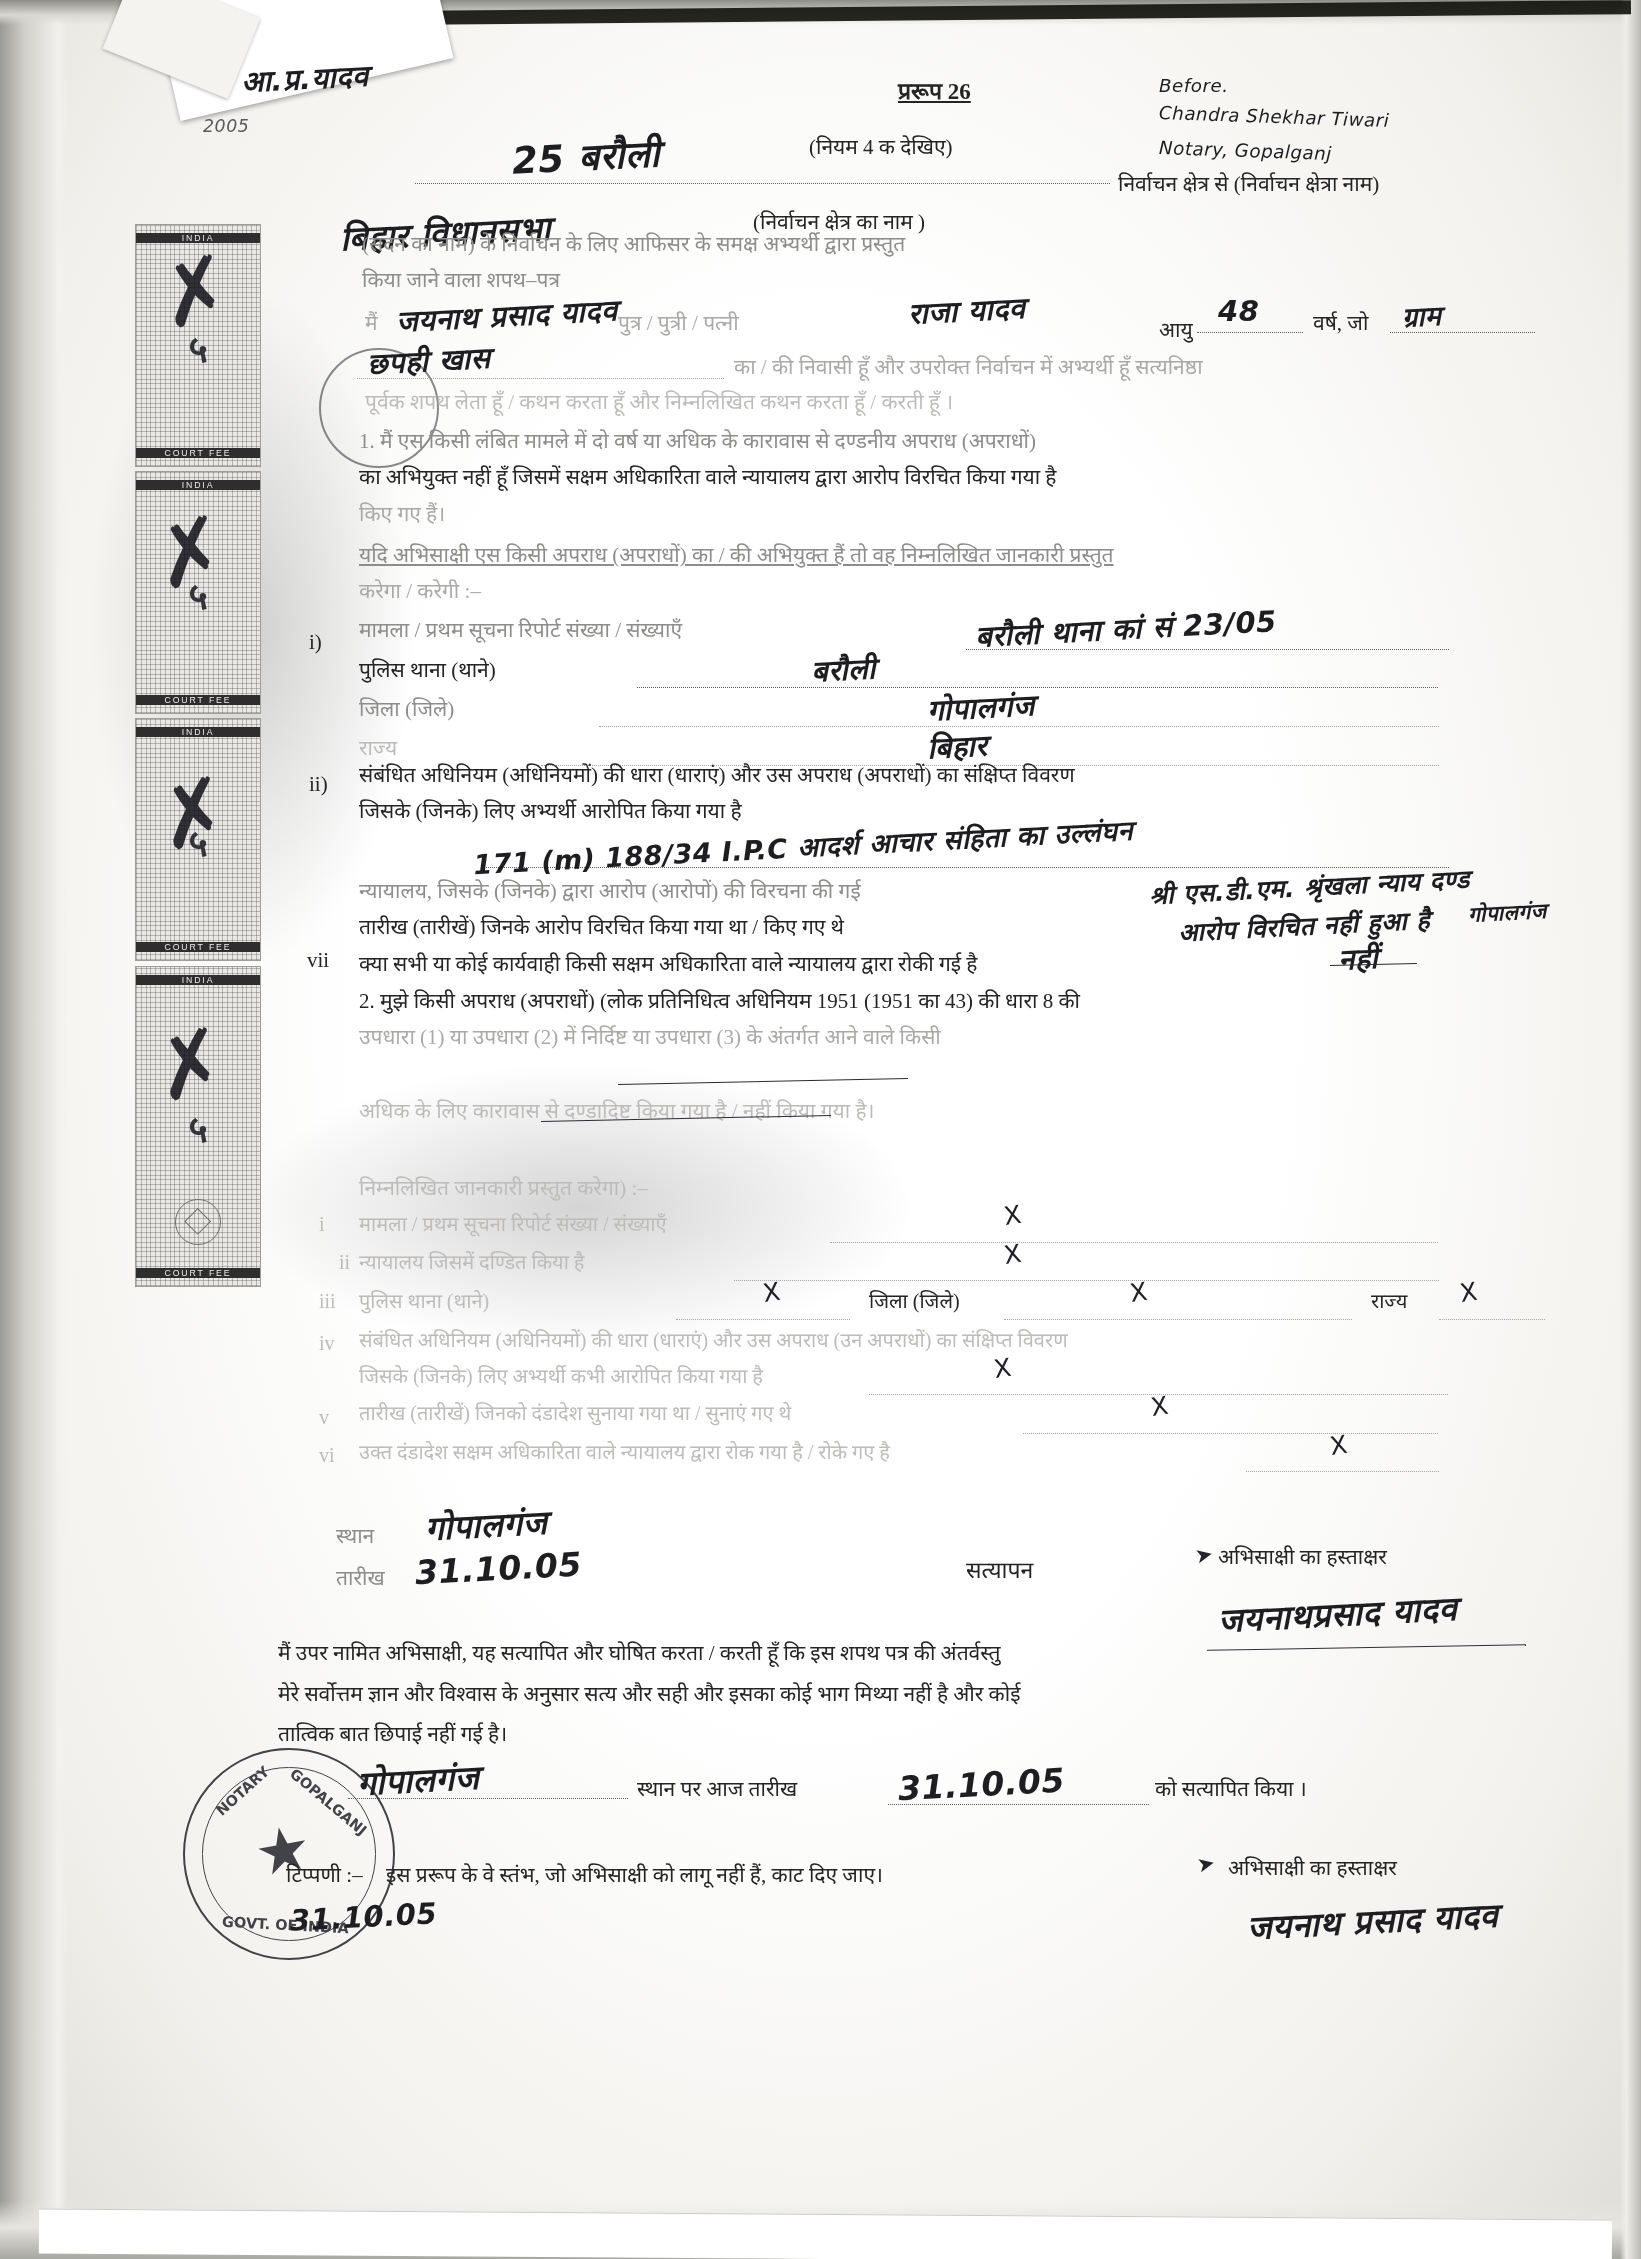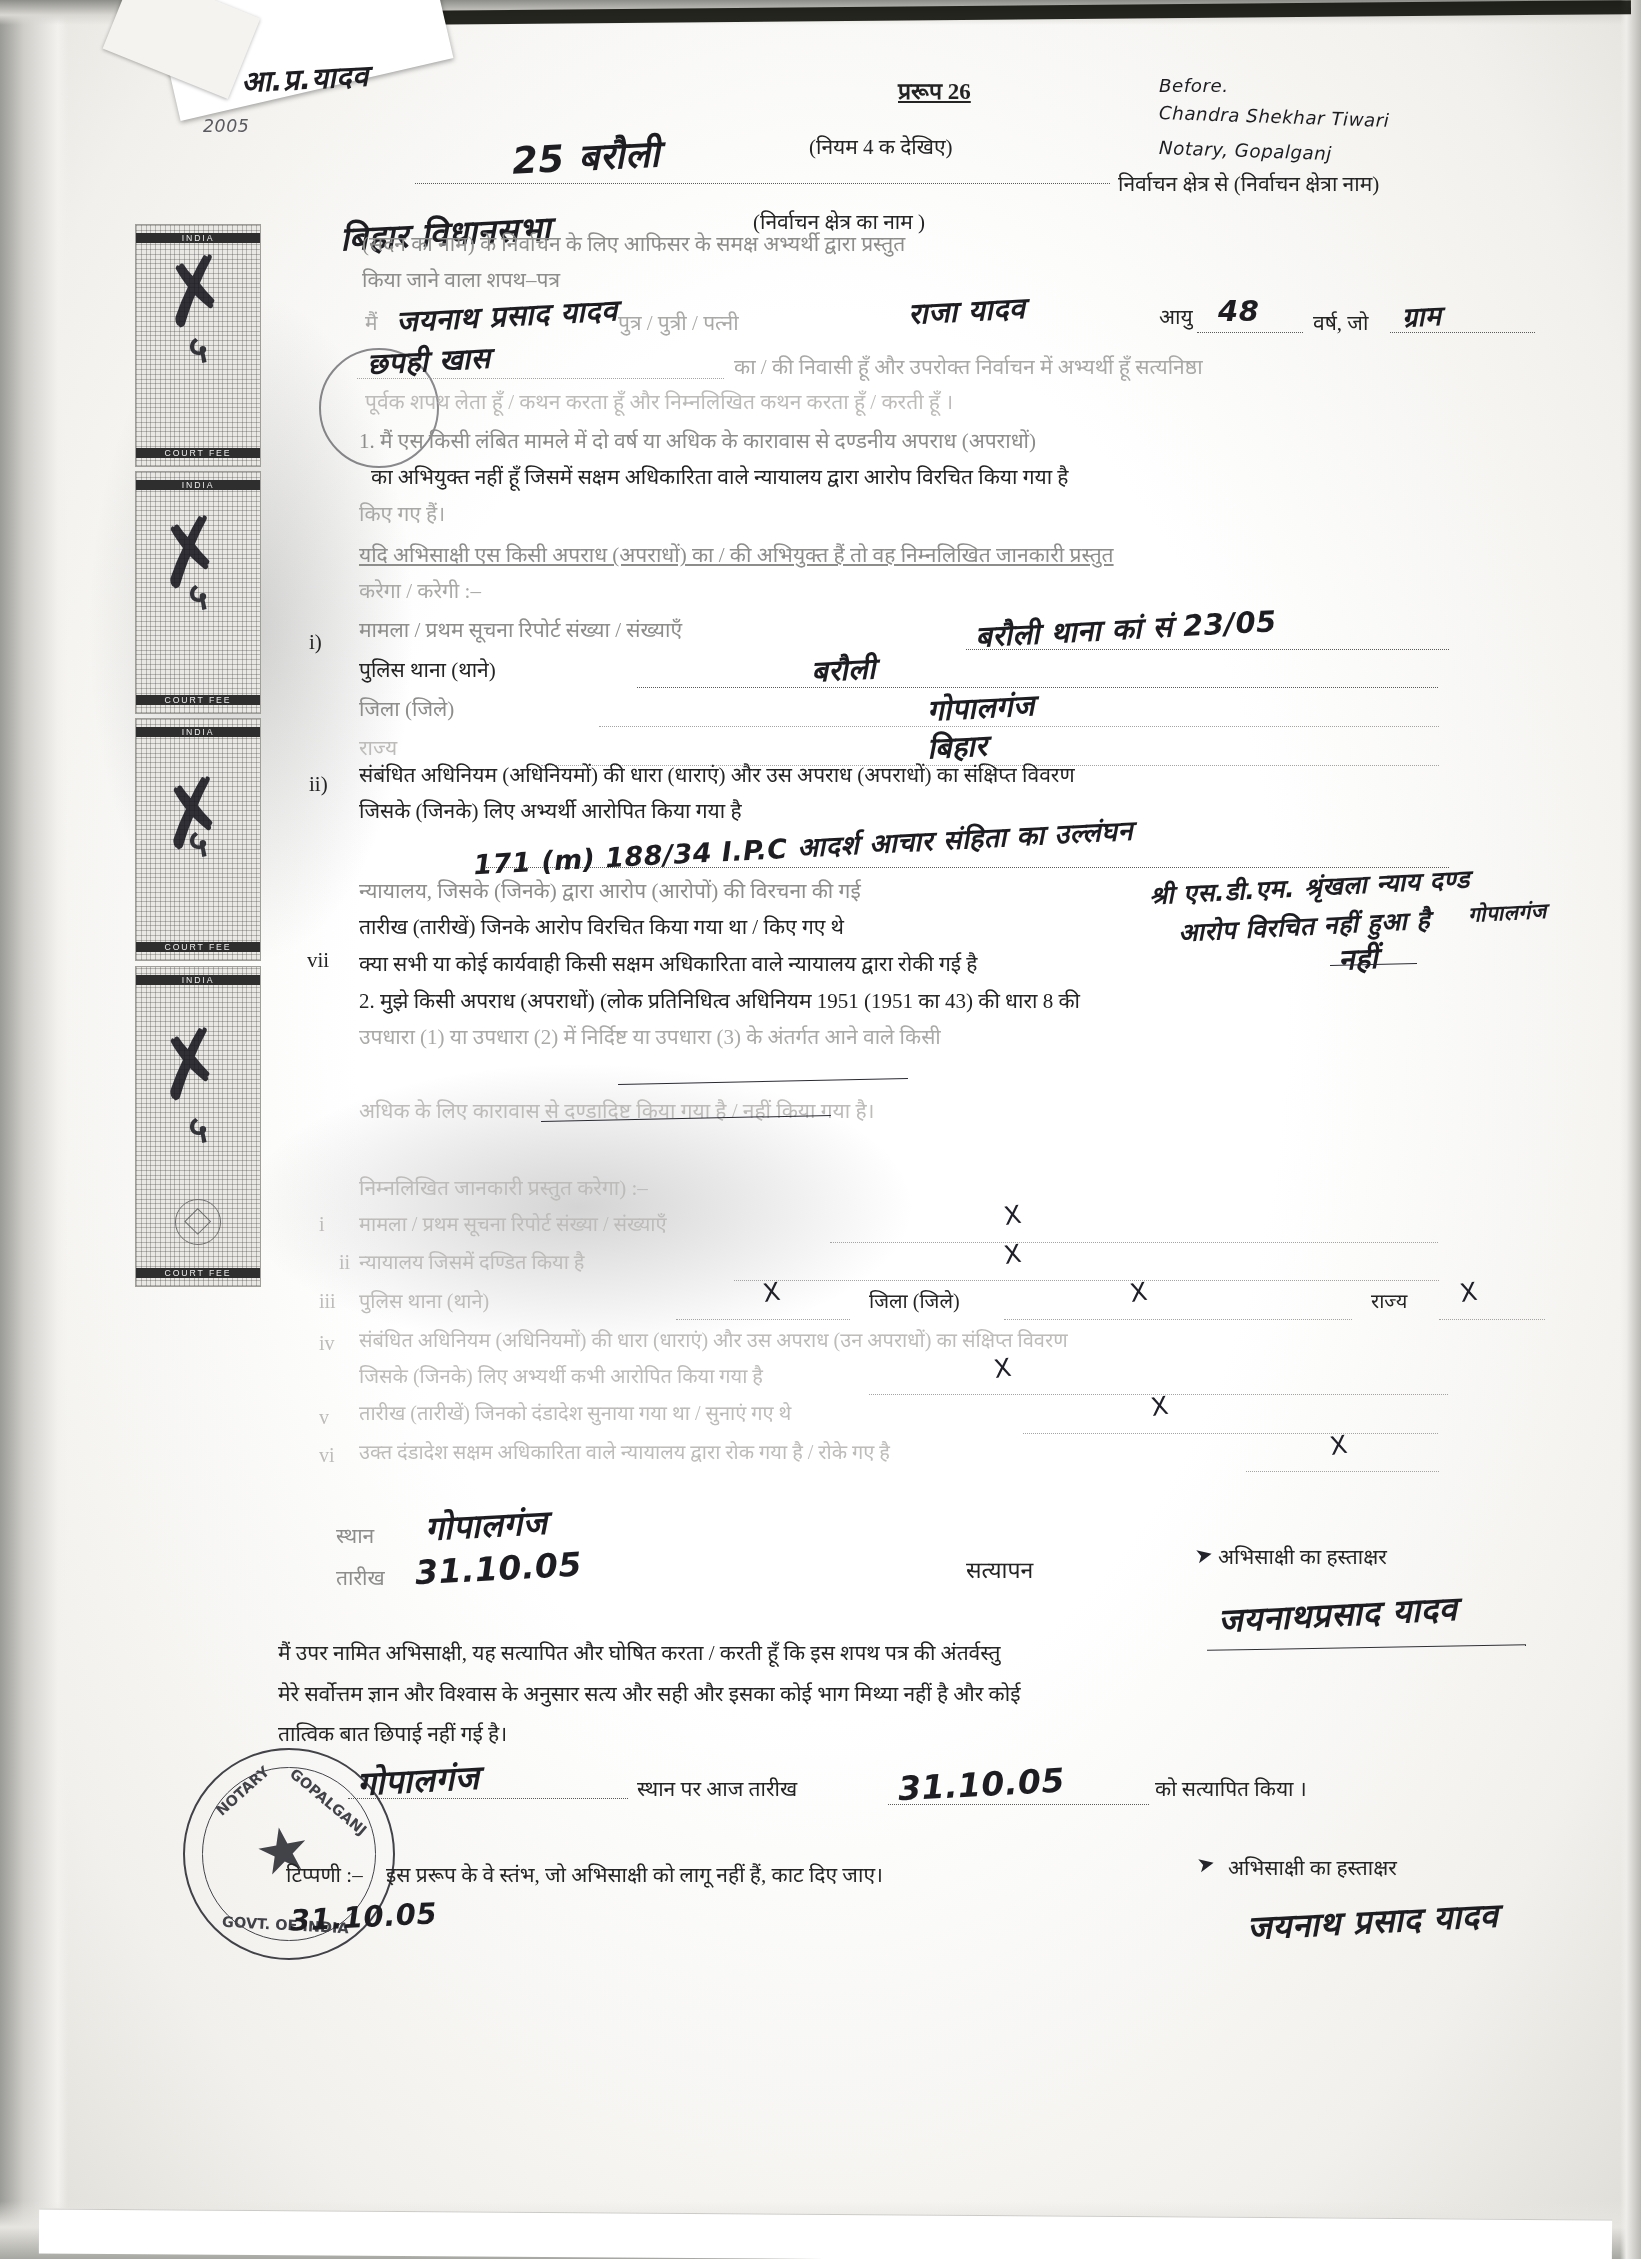--- a/index.html
+++ b/index.html
@@ -303,38 +303,38 @@
   <div class="hw sz38 r1" style="left:512px; top:130px;">25 बरौली</div>
 
   <div class="pt sz22" style="left:753px; top:210px;">(निर्वाचन क्षेत्र का नाम )</div>
 
   <div class="hw sz34 r1" style="left:340px; top:210px;">बिहार विधानसभा</div>
   <div class="pt sz22 faded" style="left:362px; top:232px;">(सदन का नाम) के निर्वाचन के लिए आफिसर के समक्ष अभ्यर्थी द्वारा प्रस्तुत</div>
   <div class="pt sz22 faded" style="left:362px; top:268px;">किया जाने वाला शपथ–पत्र</div>
 
   <div class="pt sz22 vfaded" style="left:365px; top:311px;">मैं</div>
   <div class="pt sz22 vfaded" style="left:618px; top:311px;">पुत्र / पुत्री / पत्नी</div>
-  <div class="pt sz22" style="left:1159px; top:305px;">आयु</div>
+  <div class="pt sz22" style="left:1159px; top:318px;">आयु</div>
   <div class="pt sz22" style="left:1313px; top:311px;">वर्ष, जो</div>
   <div class="dline" style="left:1197px; top:332px; width:106px;"></div>
   <div class="dline" style="left:1390px; top:332px; width:145px;"></div>
 
   <div class="hw sz30 r1" style="left:396px; top:295px;">जयनाथ प्रसाद यादव</div>
   <div class="hw sz30 r1" style="left:908px; top:290px;">राजा यादव</div>
   <div class="hw sz30" style="left:1218px; top:294px;">48</div>
   <div class="hw sz28 r1" style="left:1402px; top:297px;">ग्राम</div>
 
   <div class="pt sz22 vfaded" style="left:734px; top:355px;">का / की निवासी हूँ  और उपरोक्त निर्वाचन में अभ्यर्थी हूँ  सत्यनिष्ठा</div>
   <div class="hw sz30 r1" style="left:367px; top:340px;">छपही खास</div>
   <div class="dline light" style="left:357px; top:378px; width:367px;"></div>
 
   <div class="pt sz22 xfaded" style="left:365px; top:390px;">पूर्वक शपथ लेता हूँ / कथन करता हूँ  और निम्नलिखित कथन करता हूँ / करती हूँ ।</div>
 
   <div class="pt sz22 faded" style="left:359px; top:429px;">1. मैं एस किसी लंबित मामले में दो वर्ष या अधिक के कारावास से दण्डनीय अपराध (अपराधों)</div>
-  <div class="pt sz22" style="left:359px; top:465px;margin-left:12px;">का अभियुक्त नहीं हूँ  जिसमें सक्षम अधिकारिता वाले न्यायालय द्वारा आरोप विरचित किया गया है</div>
+  <div class="pt sz22" style="left:359px; top:465px;">का अभियुक्त नहीं हूँ  जिसमें सक्षम अधिकारिता वाले न्यायालय द्वारा आरोप विरचित किया गया है</div>
   <div class="pt sz22 vfaded" style="left:359px; top:502px;">किए गए हैं।</div>
 
   <div class="pt sz22 faded" style="left:359px; top:543px;text-decoration:underline;">यदि अभिसाक्षी एस किसी अपराध (अपराधों) का / की अभियुक्त हैं तो वह निम्नलिखित जानकारी प्रस्तुत</div>
   <div class="pt sz22 vfaded" style="left:359px; top:579px;">करेगा / करेगी :–</div>
 
   <div class="pt sz22" style="left:309px; top:630px;">i)</div>
   <div class="pt sz22 faded" style="left:359px; top:618px;">मामला / प्रथम सूचना रिपोर्ट संख्या / संख्याएँ</div>
   <div class="dline" style="left:966px; top:649px; width:483px;"></div>
   <div class="hw sz30 r1" style="left:975px; top:608px;">बरौली थाना कां सं 23/05</div>
 

